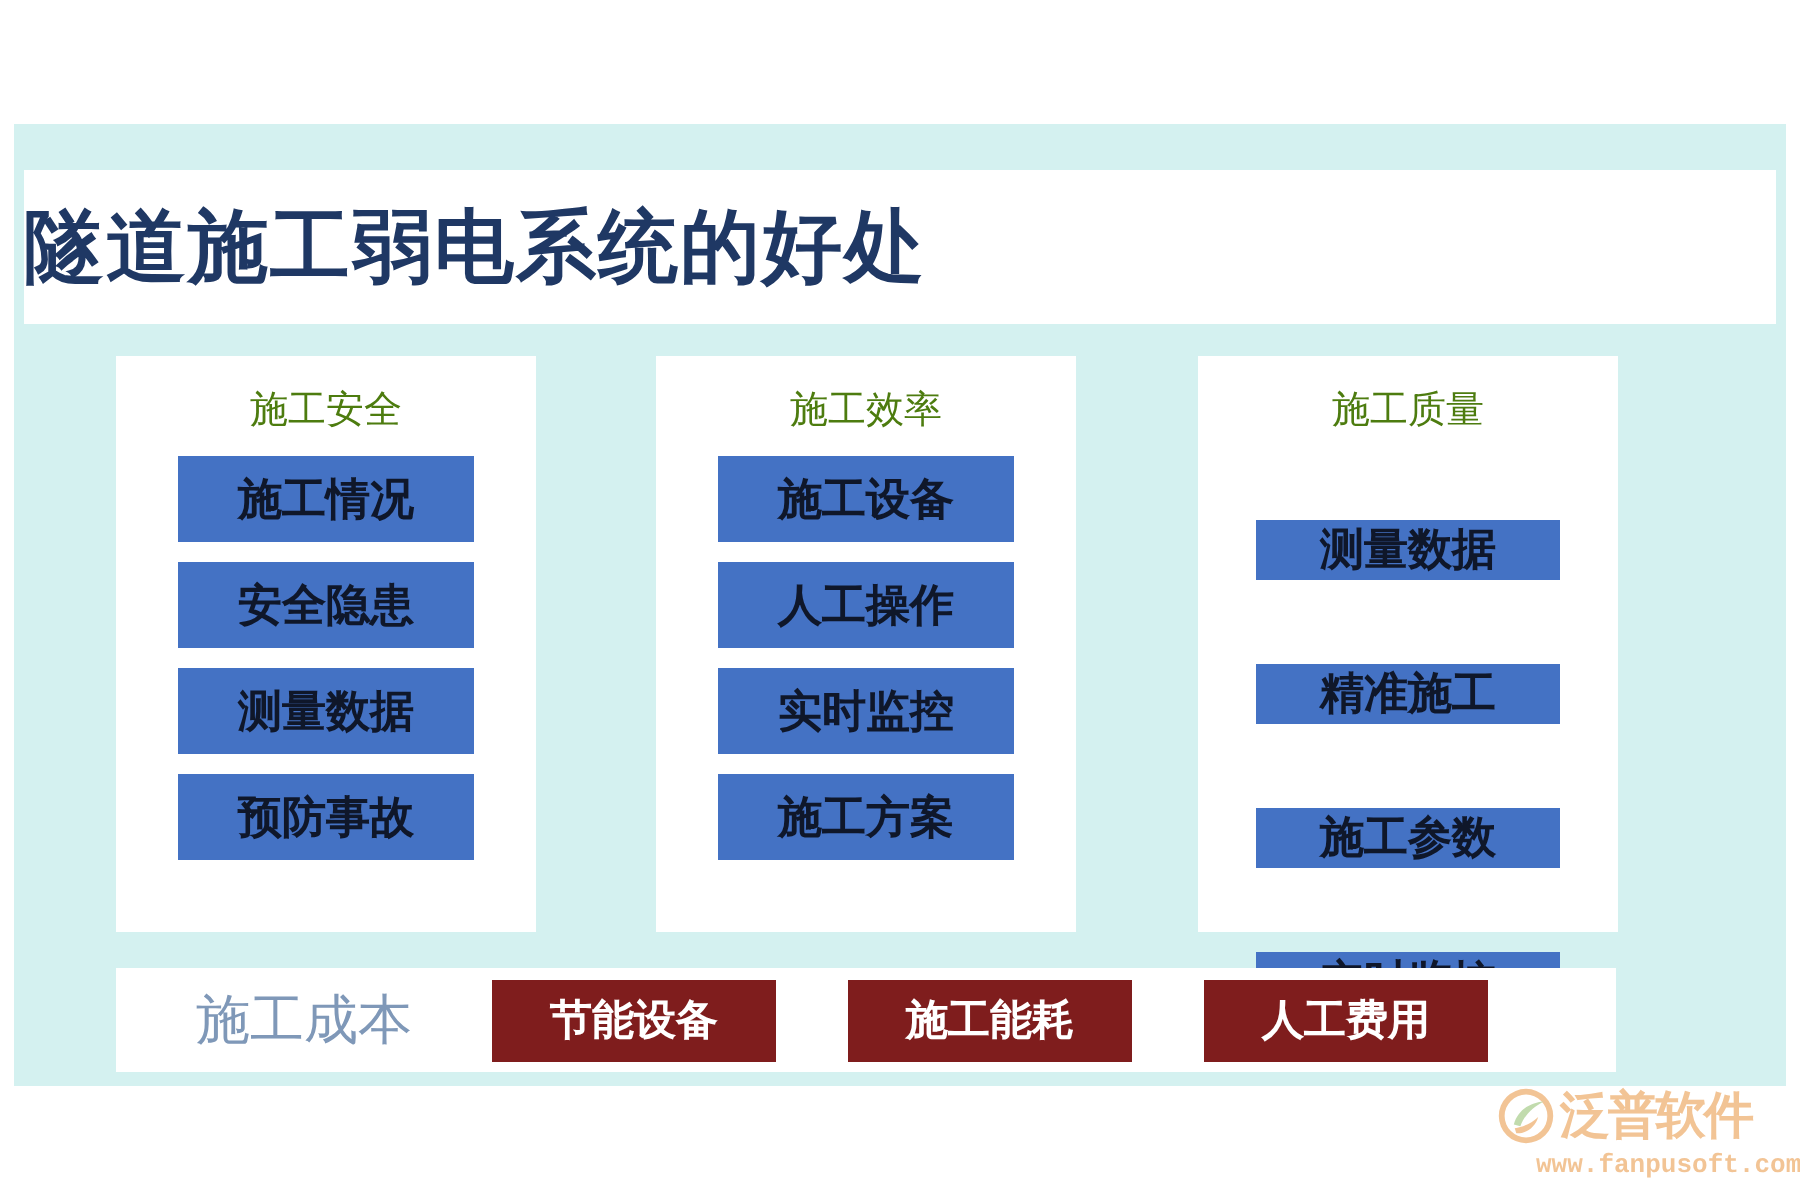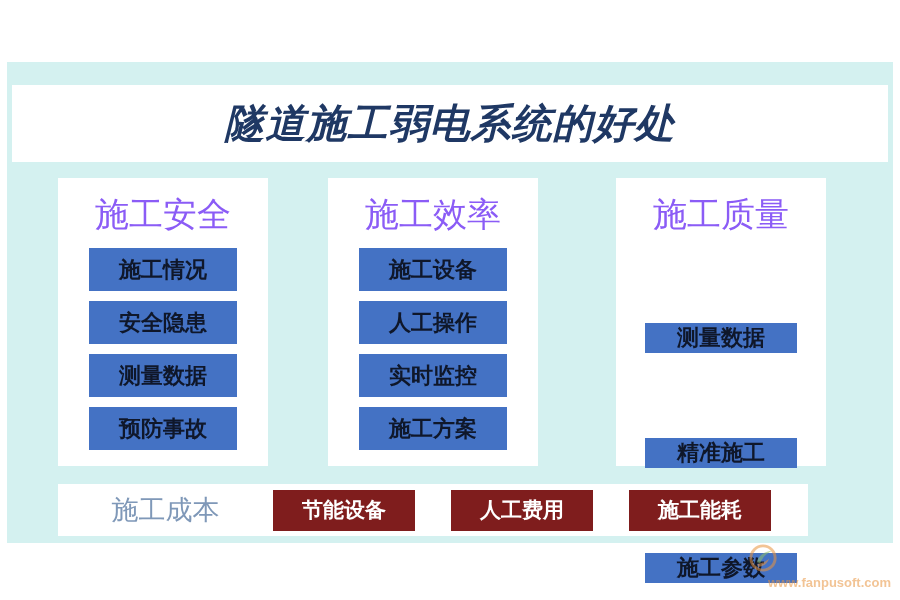--- a/index.html
+++ b/index.html
@@ -34,22 +34,21 @@
   
   .title-bar {
     position: absolute;
     left: 12px;
     top: 85px;
     width: 876px;
     height: 77px;
     background: #ffffff;
     display: flex;
     align-items: center;
-    justify-content: center;
-    font-style: italic;
+    justify-content: flex-start;
   }
   .title-text {
     font-family: "Liberation Serif", "DejaVu Serif", serif;
     font-size: 40px;
     font-weight: 700;
     color: #1f3864;
     letter-spacing: 1px;
     line-height: 1;
     white-space: nowrap;
   }
@@ -68,27 +67,27 @@
     width: 210px;
     height: 288px;
     background: #ffffff;
     box-sizing: border-box;
     display: flex;
     flex-direction: column;
     align-items: center;
   }
   .card-1 { left: 0px; }
   .card-2 { left: 270px; }
-  .card-3 { left: 558px; gap: 43px; }
+  .card-3 { left: 541px; }
 
   .card-title {
     font-family: "Liberation Serif", "DejaVu Serif", serif;
-    font-size: 34px;
+    font-size: 19px;
     font-weight: 400;
-    color: #8b5cf6;
+    color: #4d7c0f;
     margin-top: 14px;
     margin-bottom: 10px;
     white-space: nowrap;
   }
 
   .chip {
     width: 148px;
     height: 43px;
     background: #4472c4;
     color: #0f172a;
@@ -112,21 +111,21 @@
     width: 750px;
     height: 52px;
     background: #ffffff;
     display: flex;
     align-items: center;
   }
   .bottom-label {
     font-family: "Liberation Serif", "DejaVu Serif", serif;
     font-size: 27px;
     color: #7f98b8;
-    width: 215px;
+    width: 188px;
     text-align: center;
     white-space: nowrap;
   }
   .bottom-chip {
     width: 142px;
     height: 41px;
     background: #7f1d1d;
     color: #ffffff;
     font-family: "Liberation Serif", "DejaVu Serif", serif;
     font-size: 21px;
@@ -163,21 +162,21 @@
   .logo-name {
     font-family: "Liberation Serif", "DejaVu Serif", serif;
     font-size: 25px;
     font-weight: 700;
     color: #e8943f;
     letter-spacing: -1px;
     line-height: 1;
     white-space: nowrap;
   }
   .logo-url {
-    font-family: Liberation Sans, sans-serif;
+    font-family: Liberation Mono, monospace;
     font-size: 13px;
     font-weight: 700;
     color: #e8943f;
     letter-spacing: 0px;
     margin-left: 20px;
     margin-top: 1px;
     white-space: nowrap;
   }
 </style>
 </head>
@@ -215,31 +214,32 @@
       <div class="chip">精准施工</div>
       <div class="chip">施工参数</div>
       <div class="chip">实时监控</div>
     </div>
 
   </div>
 
   <div class="bottom-bar">
     <div class="bottom-label">施工成本</div>
     <div class="bottom-chip">节能设备</div>
+    <div class="bottom-chip">施工能耗</div>
     <div class="bottom-chip">人工费用</div>
-    <div class="bottom-chip">施工能耗</div>
   </div>
 
   <div class="logo">
     <div class="logo-row">
       <span class="logo-mark">
         <svg viewBox="0 0 32 32" width="30" height="30" aria-hidden="true">
           <path d="M16 1.5 A14.5 14.5 0 1 0 16 30.5 A14.5 14.5 0 1 0 16 1.5 Z
                    M16 4.6 A11.4 11.4 0 1 1 16 27.4 A11.4 11.4 0 1 1 16 4.6 Z" fill="#e8943f"></path>
           <path d="M9.5 20.5 C12 11.5 20 8.5 25.5 8.2 C20.5 11 15.5 14.5 13 21.5 Z" fill="#8fbf6b"></path>
           <path d="M10 22.5 C14 22 19 20 22.5 16.5 C21 22 16 25.5 10.8 25.2 Z" fill="#e8943f"></path>
         </svg>
       </span>
+      <span class="logo-name">泛普软件</span>
     </div>
     <div class="logo-url">www.fanpusoft.com</div>
   </div>
 
 </div>
 
 </body></html>

